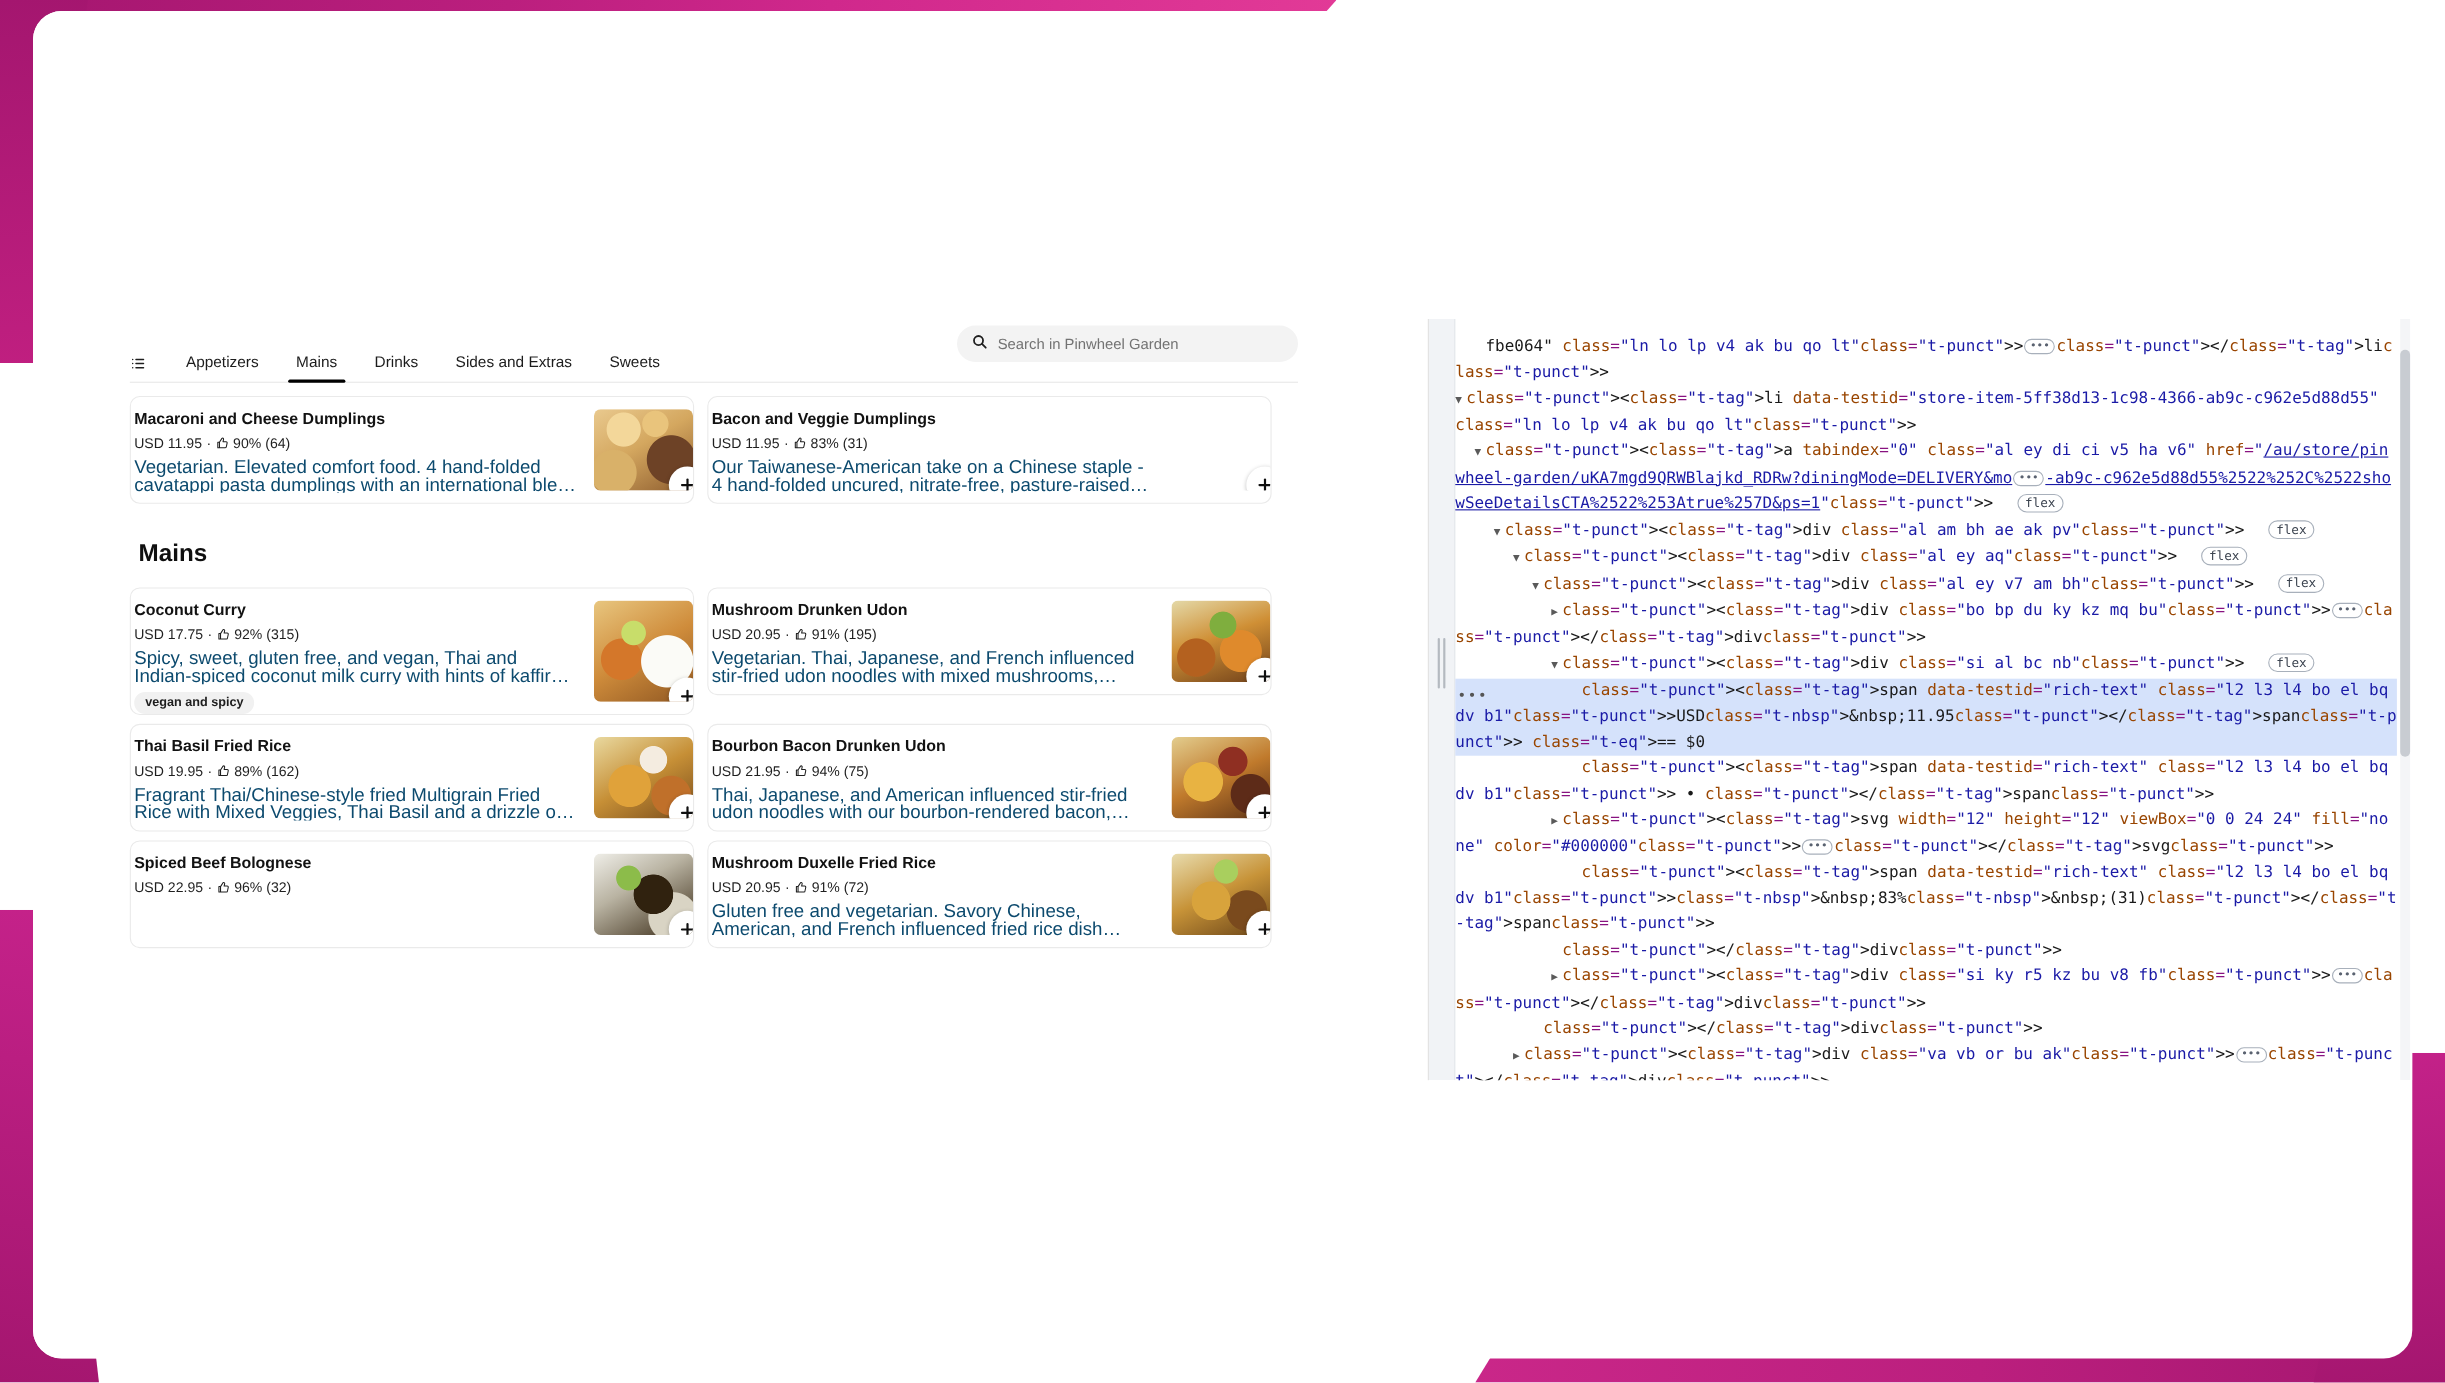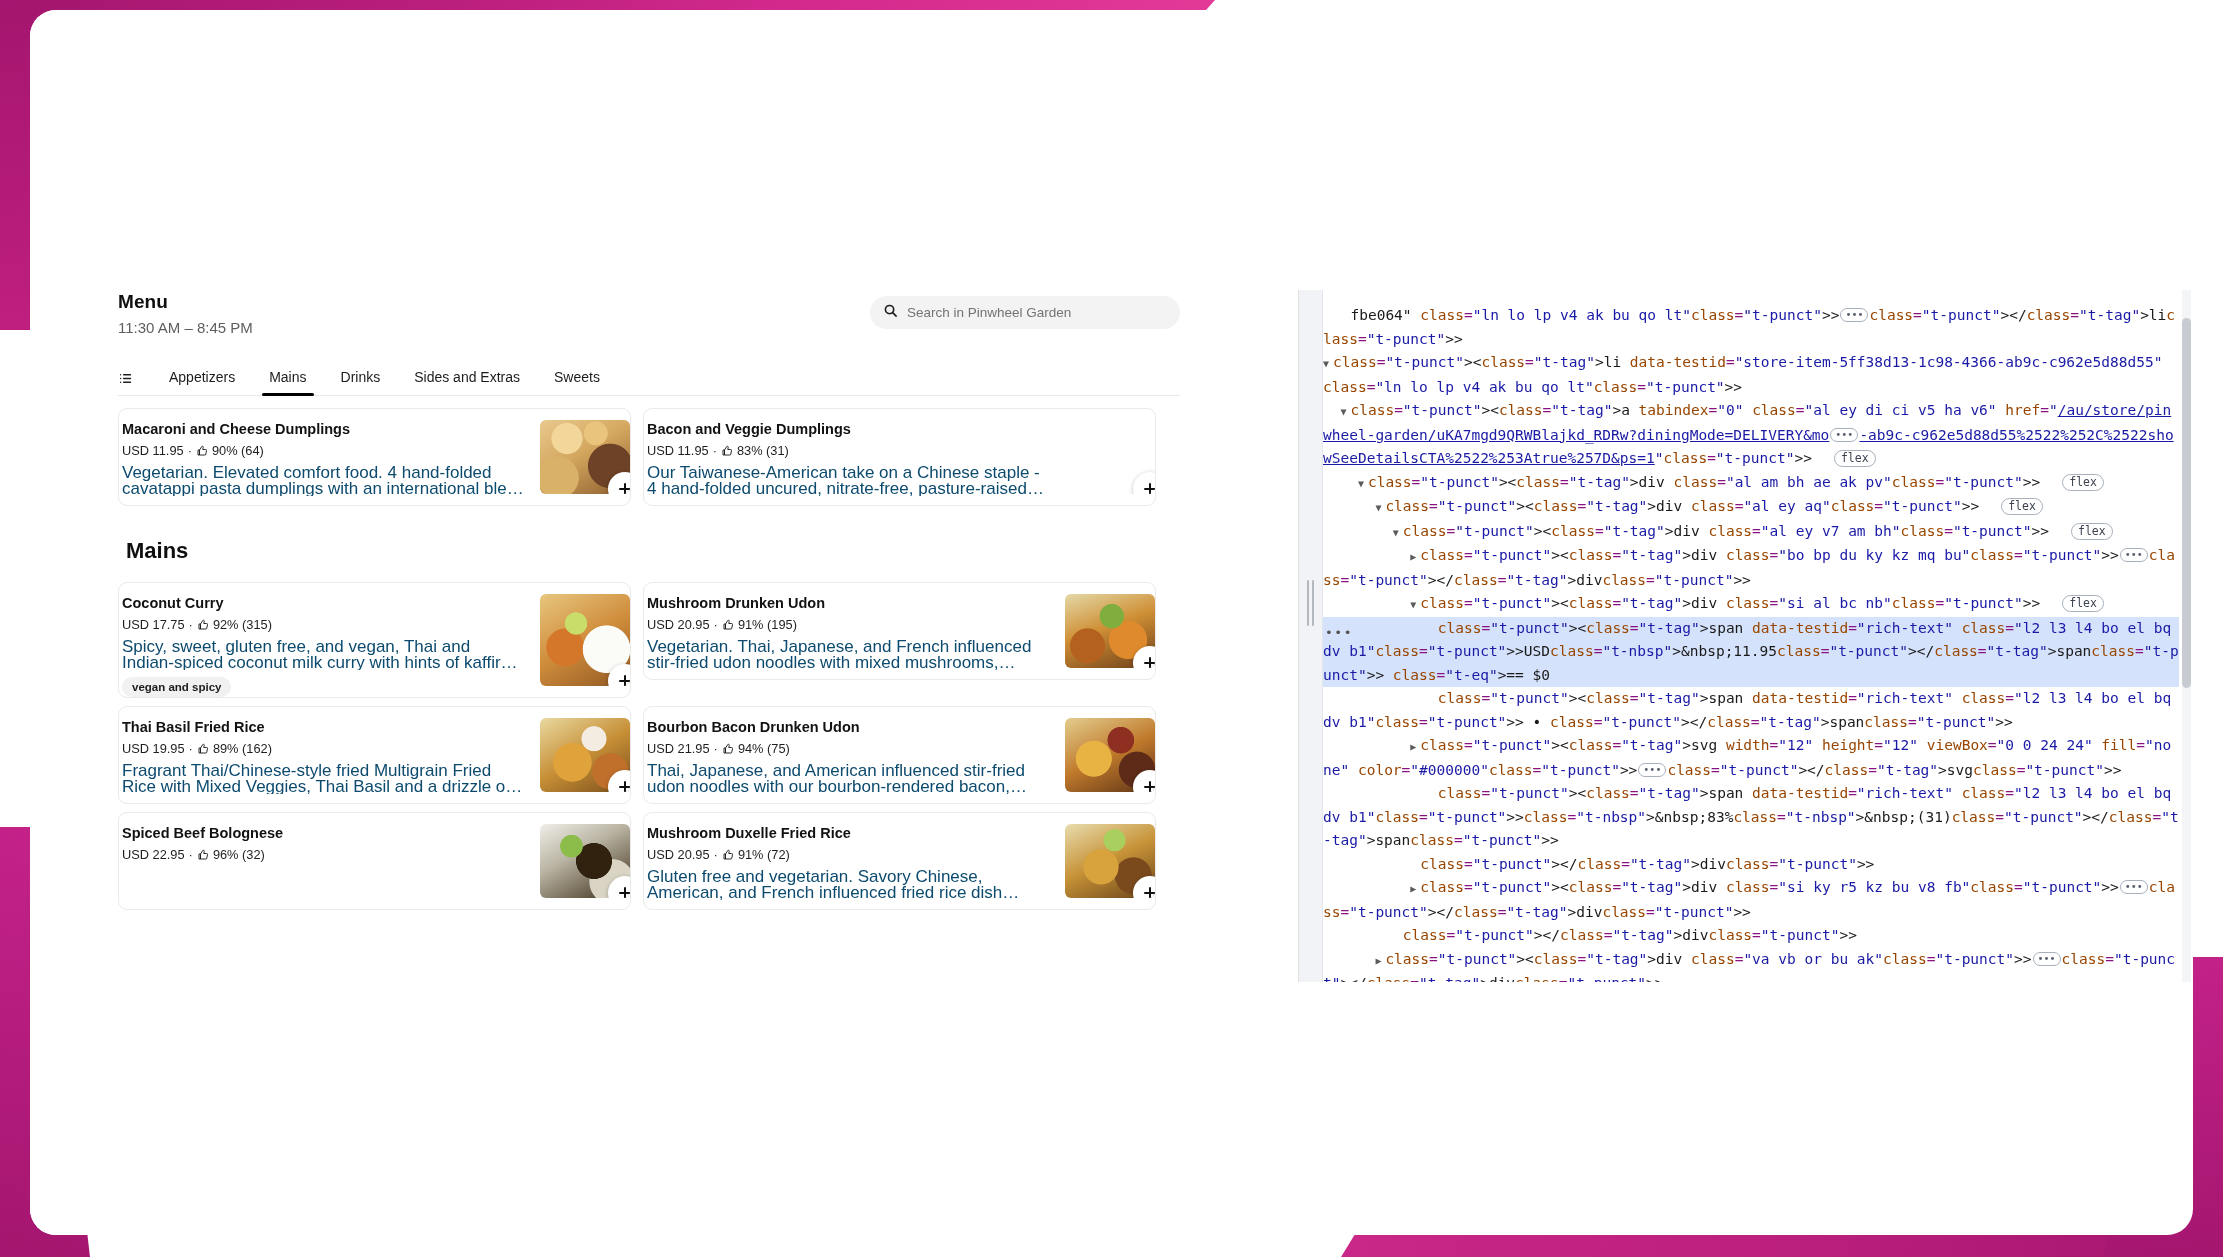--- a/index.html
+++ b/index.html
@@ -429,24 +429,20 @@
   <div class="deco-corner-tl2"></div>
   <div class="deco-corner-bl"></div>
   <div class="deco-corner-br"></div>
   <div class="deco-corner-br2"></div>
 
   <div id="browser-card">
 
     <div id="webpage">
       <div class="menu-wrap">
 
-        <div>
-          <div class="menu-title">Menu</div>
-          <div class="menu-hours">11:30 AM – 8:45 PM</div>
-        </div>
 
         <div class="search-box">
           <span>
             <svg width="15" height="15" viewBox="0 0 24 24" fill="none" stroke="#1f1f1f" stroke-width="2.6" stroke-linecap="round">
                 <circle cx="10.5" cy="10.5" r="6.6"></circle>
                 <line x1="15.5" y1="15.5" x2="21" y2="21"></line>
               </svg>
           </span>
           <input class="search-input" value="" placeholder="Search in Pinwheel Garden" style="">
         </div>

